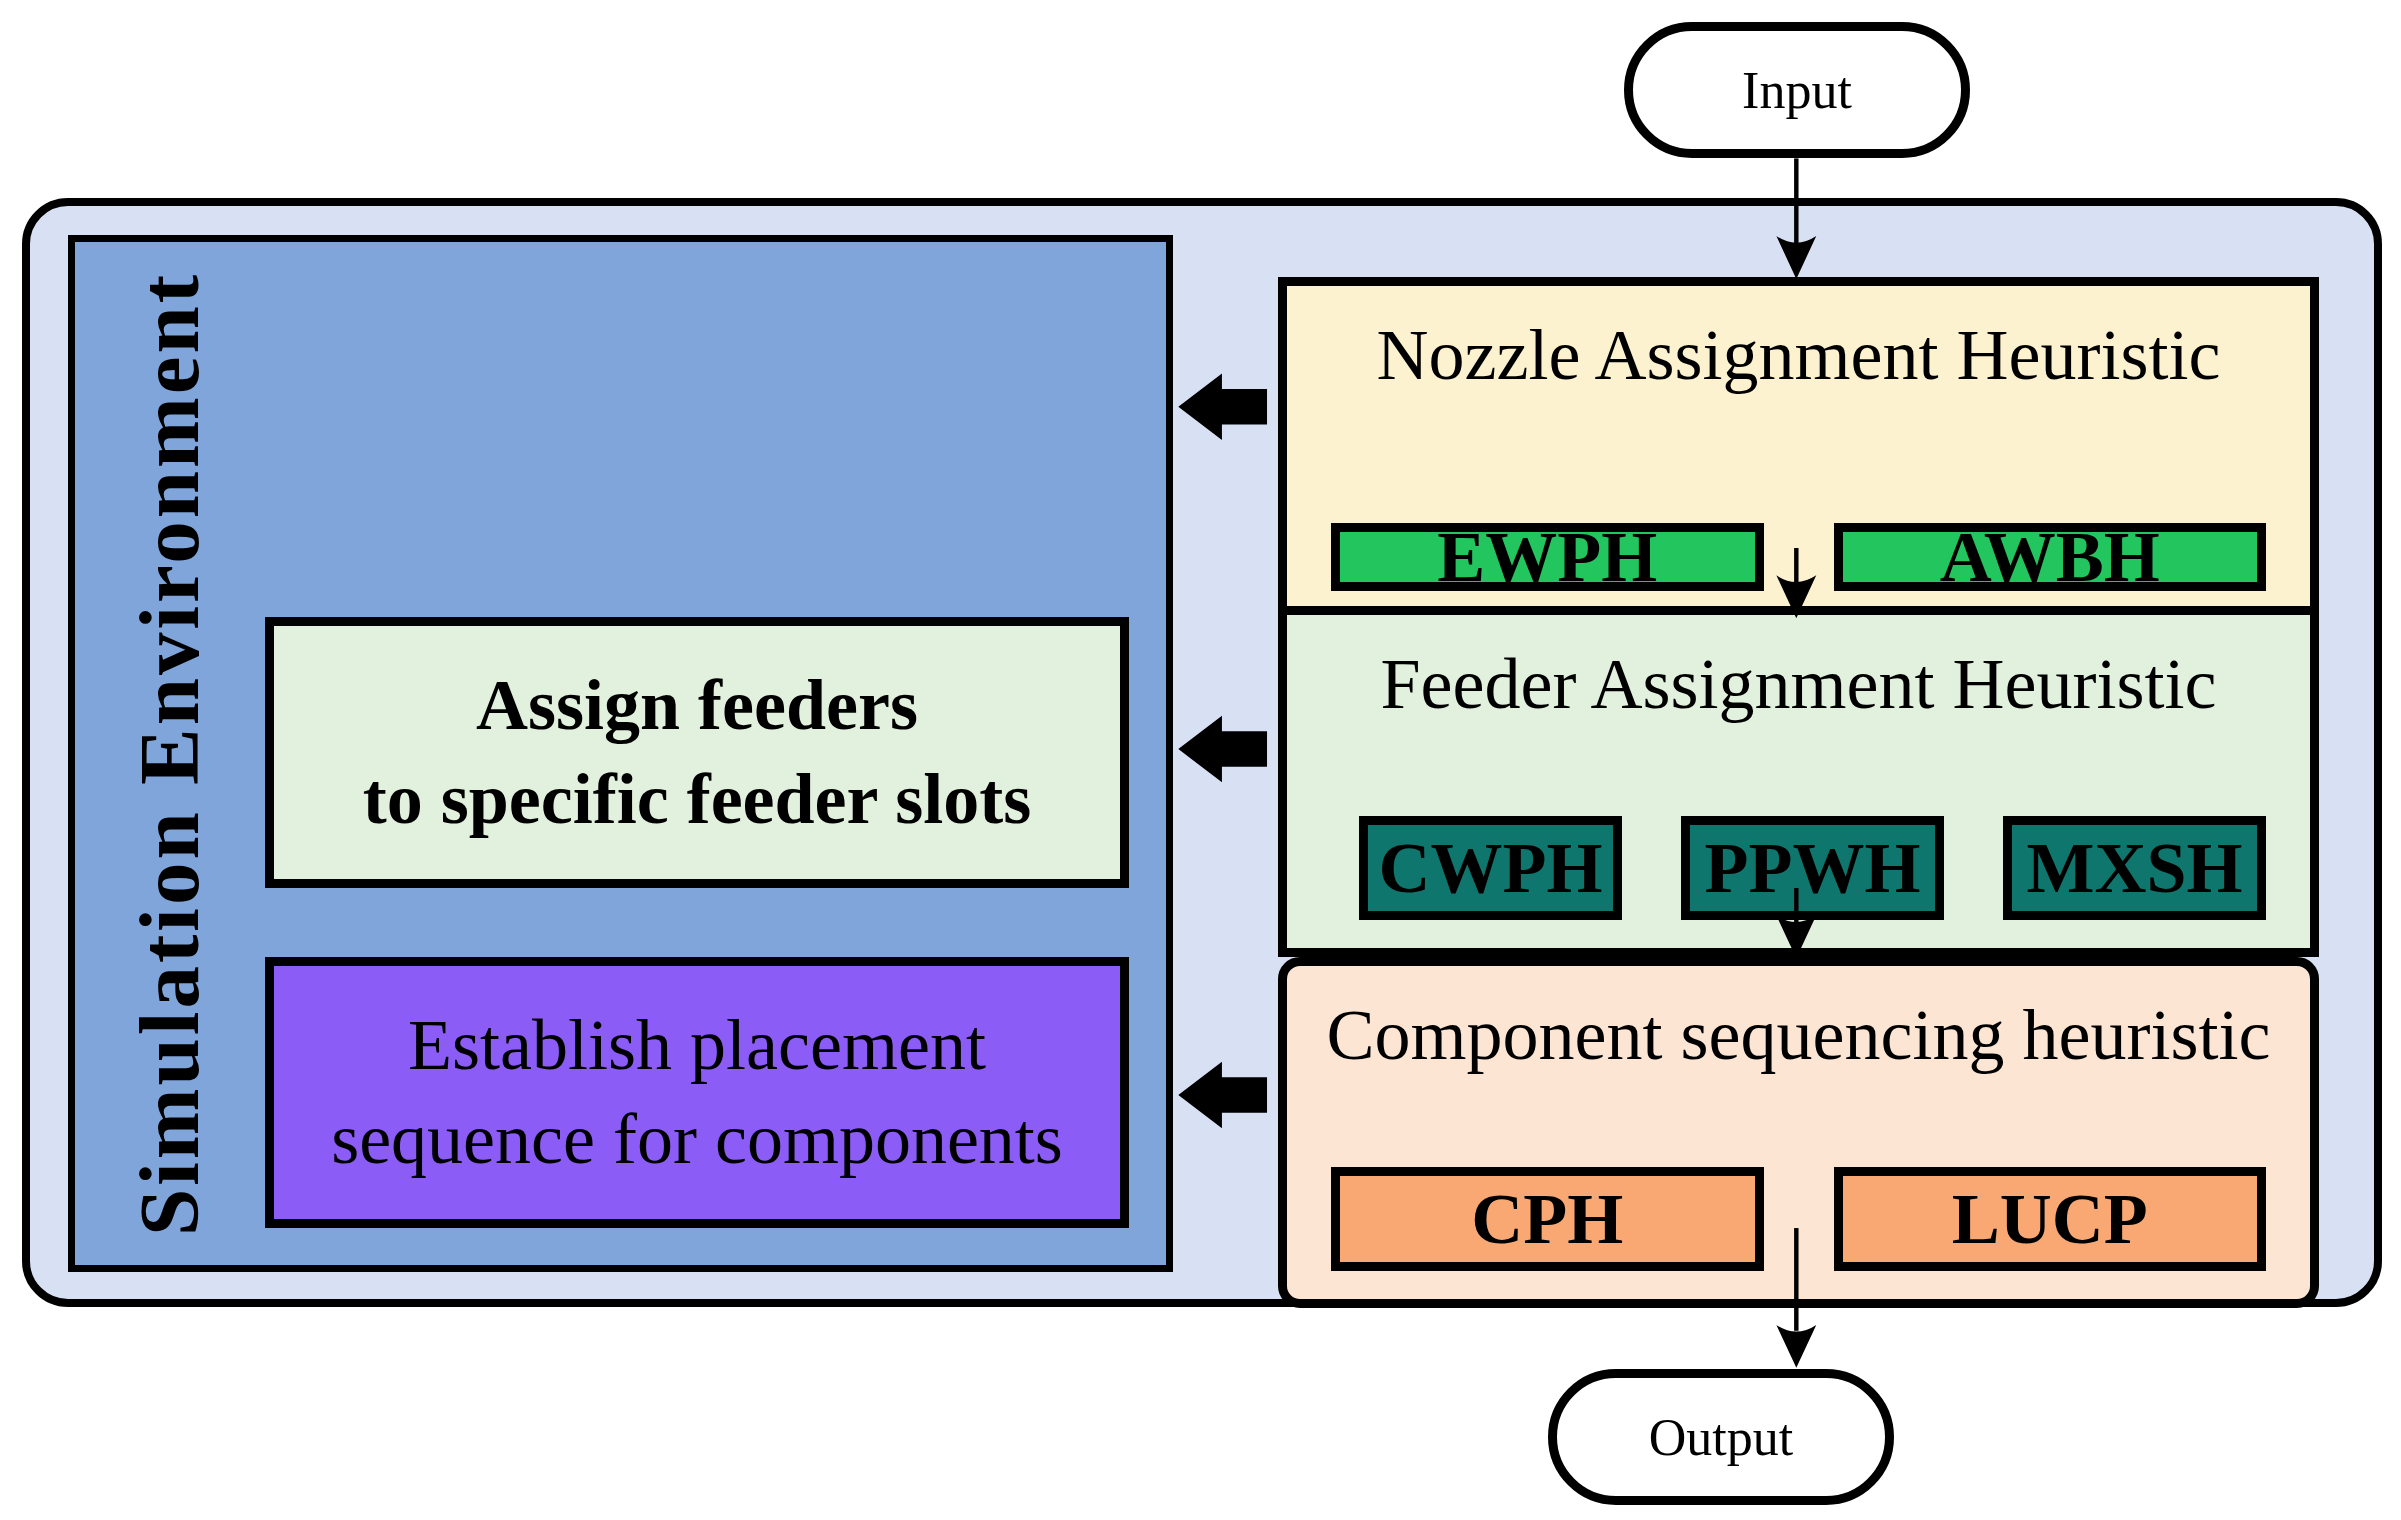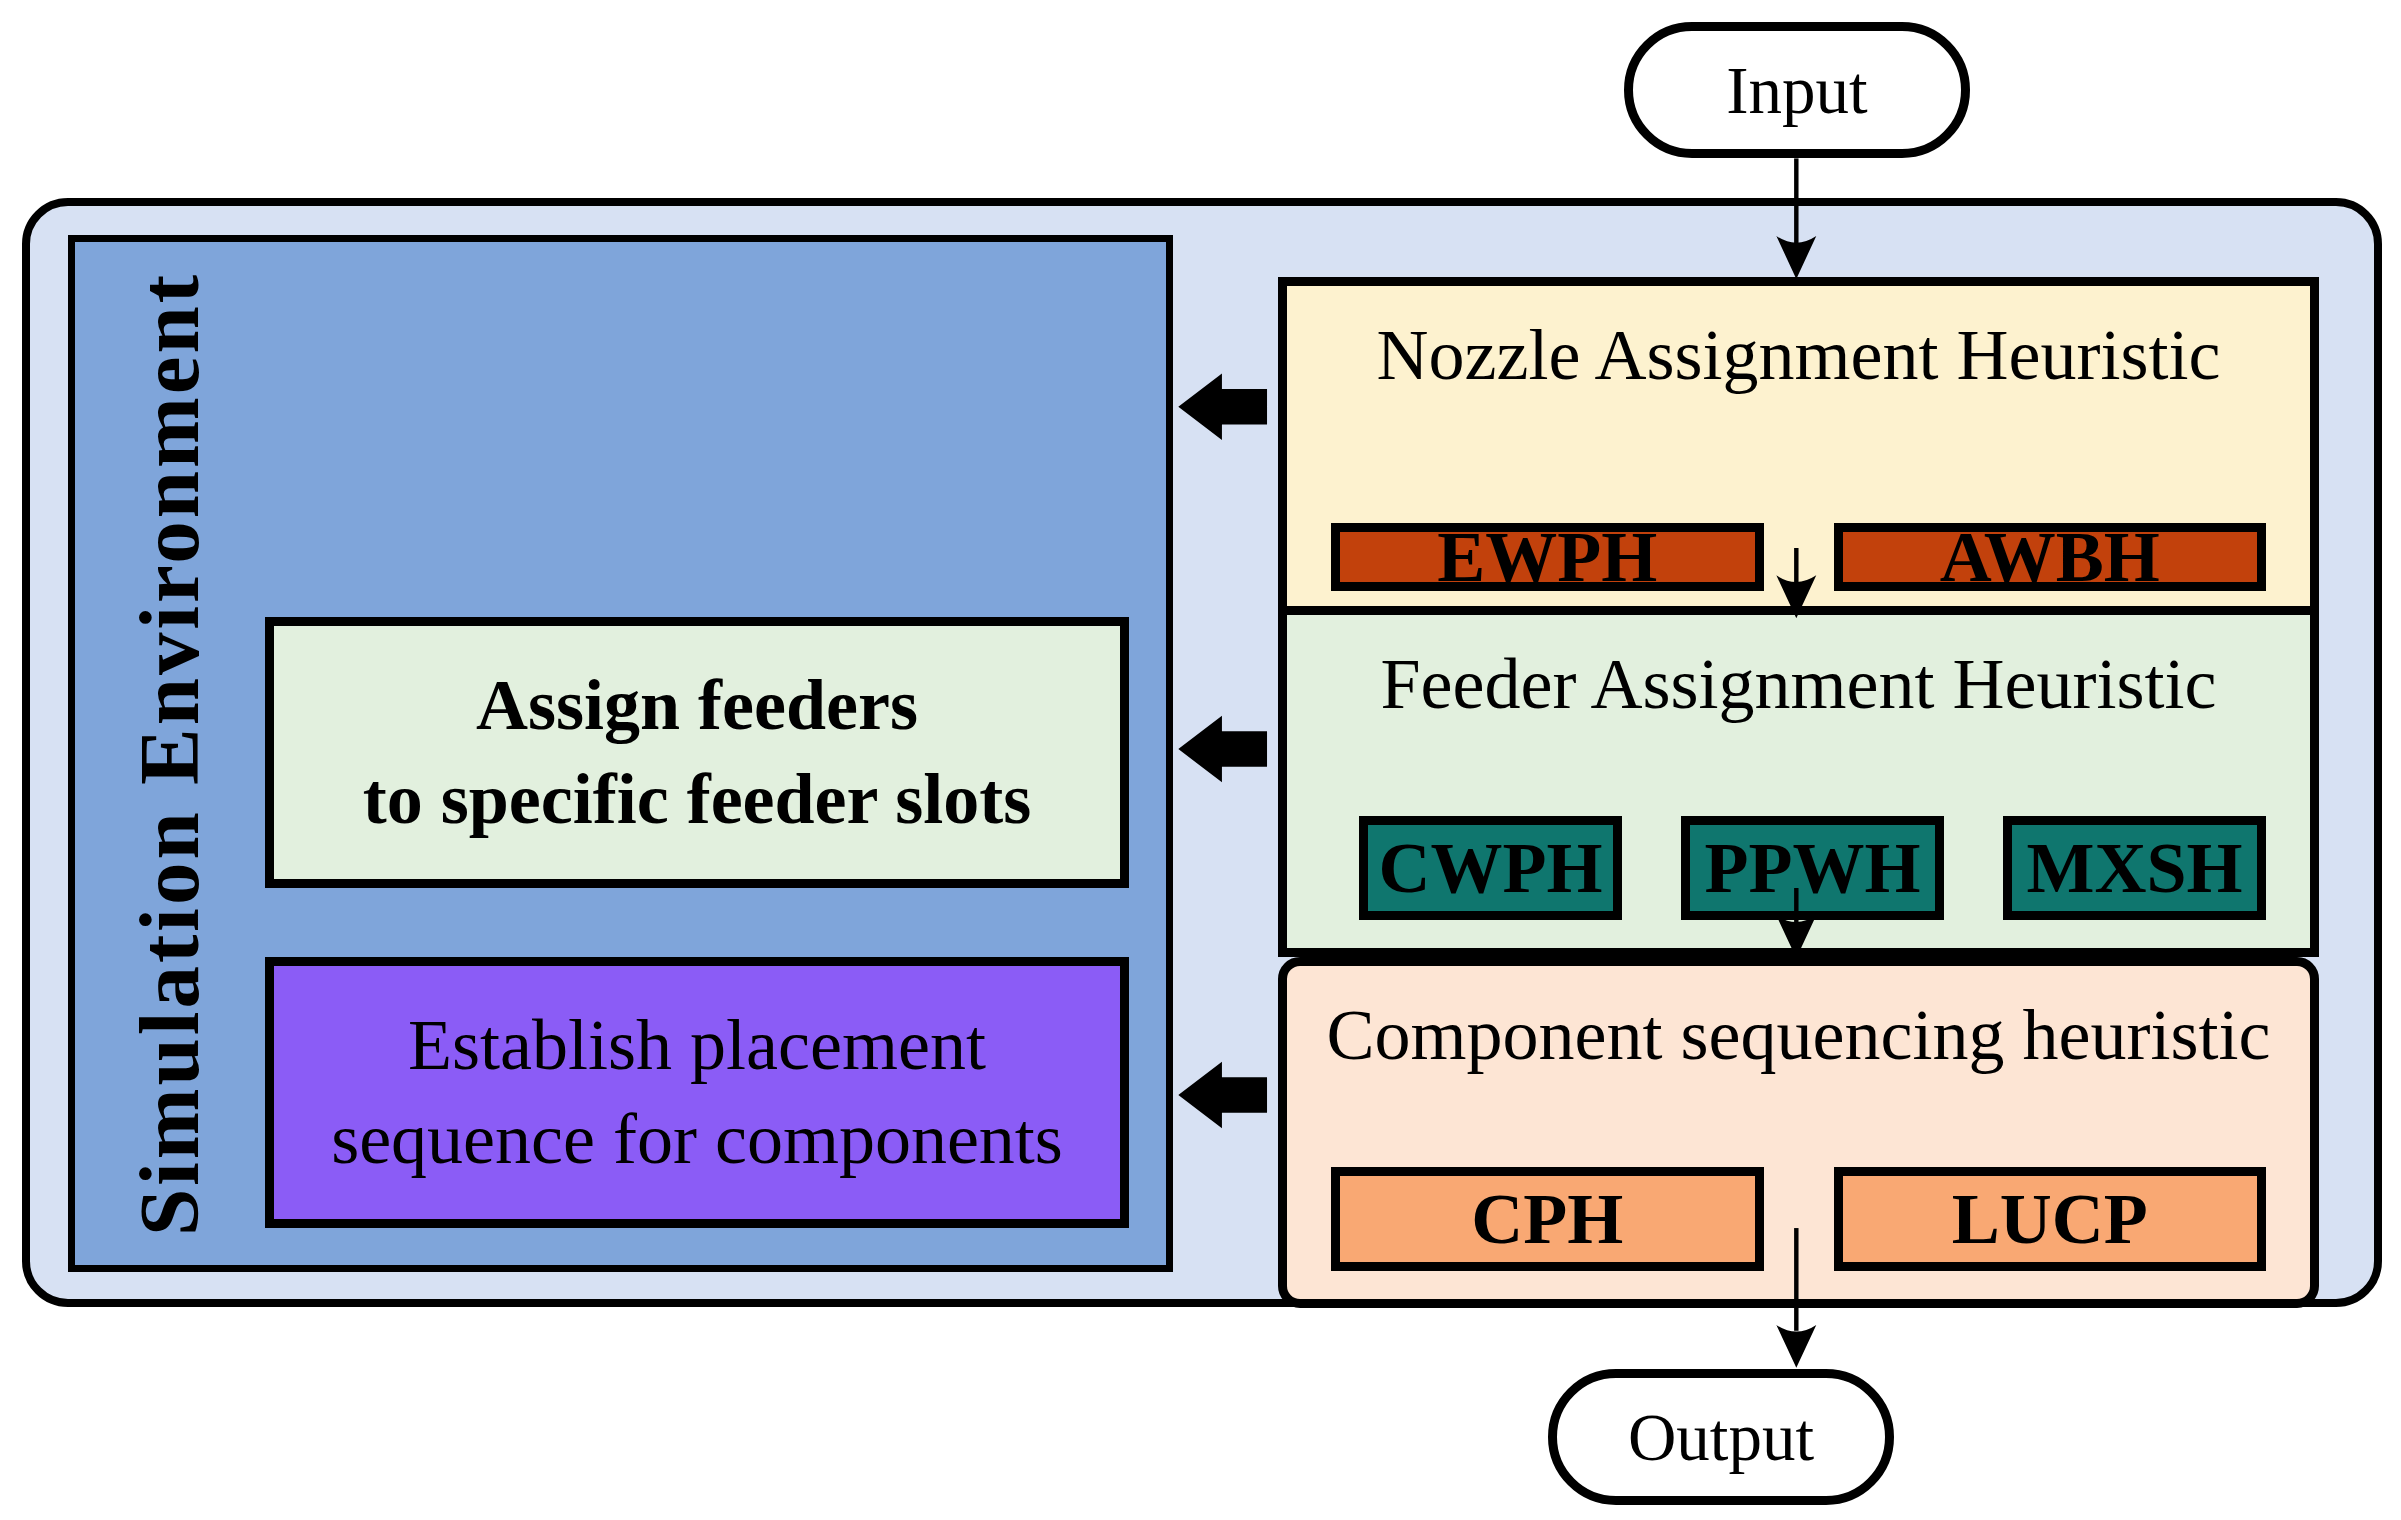--- a/index.html
+++ b/index.html
@@ -3,21 +3,21 @@
 <meta charset="utf-8">
 <style>
   html,body{margin:0;padding:0;background:#ffffff;}
   body{width:2401px;height:1521px;position:relative;overflow:hidden;
        font-family:"Liberation Serif","DejaVu Serif",serif;color:#000;}
   .canvas{position:absolute;left:0;top:0;width:2401px;height:1521px;}
 
   
   .terminal{position:absolute;width:346px;height:136px;background:#ffffff;
     border:9.6px solid #000;border-radius:70px;display:flex;align-items:center;
-    justify-content:center;font-size:67px;box-sizing:border-box;}
+    justify-content:center;font-size:52px;box-sizing:border-box;}
   .terminal.input{left:1624px;top:22px;}
   .terminal.output{left:1548px;top:1369px;}
 
   
   .outer{position:absolute;left:22px;top:198px;width:2360px;height:1109px;
     background:#D7E1F3;border:8.1px solid #000;border-radius:46px;box-sizing:border-box;}
 
   
   .panel{position:absolute;left:68px;top:235px;width:1105px;height:1037px;
     background:#7FA5DA;border:7.4px solid #000;box-sizing:border-box;}
@@ -38,21 +38,21 @@
     box-sizing:border-box;}
   .rbox.r1{top:277px;background:#FDF2CF;}
   .rbox.r2{top:606px;background:#E2F0DE;}
   .rbox.r3{top:957px;background:#FDE5D4;border-radius:22px;}
   .rtitle{margin-top:28px;text-align:center;font-size:72px;white-space:nowrap;}
   .subrow{position:absolute;left:44px;right:44px;bottom:28px;height:104px;display:flex;}
   .subrow.g2{gap:70px;}
   .subrow.g3{gap:31px;}
   .subbox{flex:1;border:9px solid #000;box-sizing:border-box;display:flex;
     align-items:center;justify-content:center;font-weight:bold;font-size:72px;}
-  .subbox.gold{background:#c2410c;margin-top:36px;}
+  .subbox.gold{background:#22c55e;margin-top:36px;}
   .subbox.green{background:#0f766e;margin-left:28px;}
   .subbox.orange{background:#F9A873;}
 
   
   svg.overlay{position:absolute;left:0;top:0;width:2401px;height:1521px;pointer-events:none;}
 </style>
 </head>
 <body>
 
 <div class="canvas">

